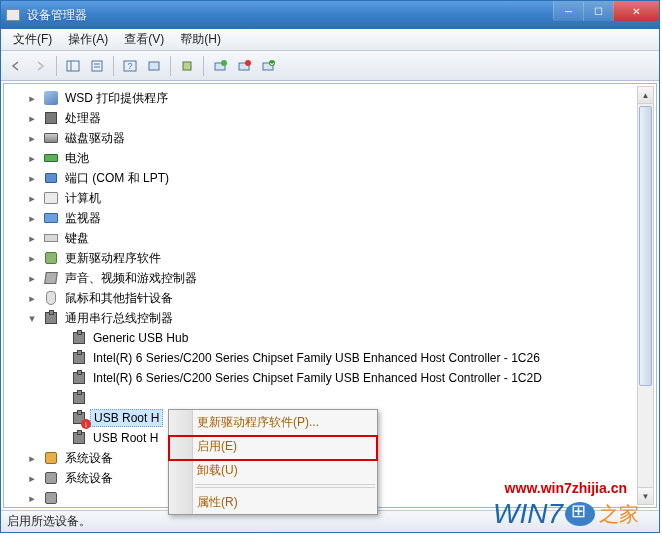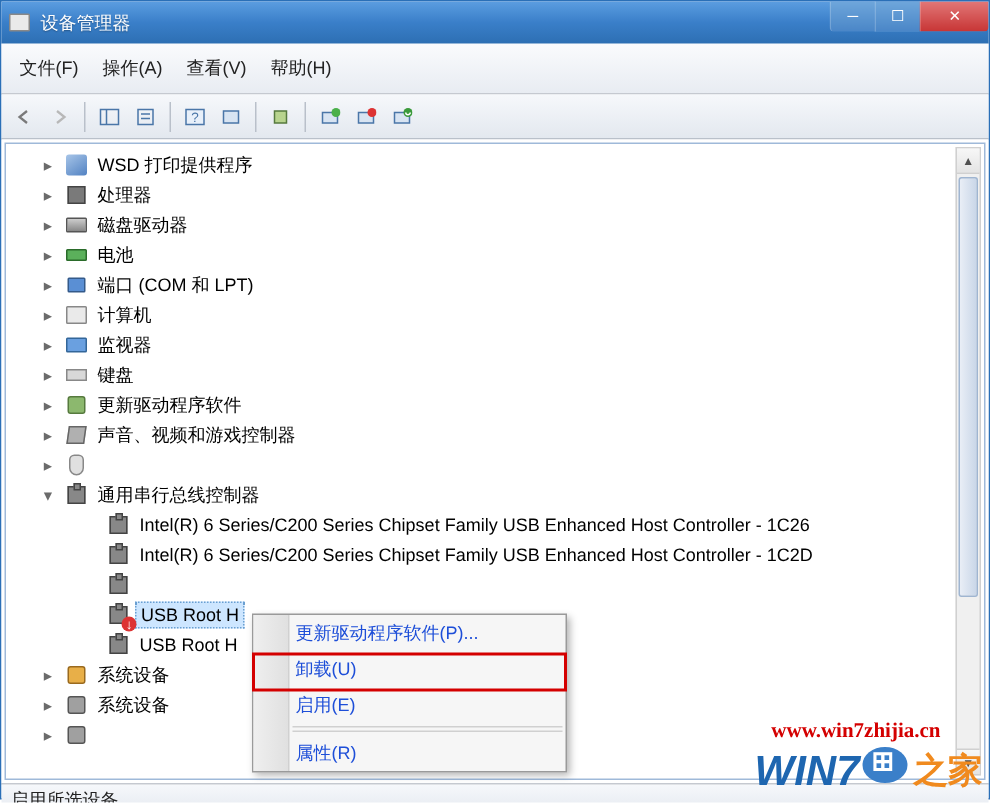--- a/index.html
+++ b/index.html
@@ -6,21 +6,21 @@
   body { font-family: "Microsoft YaHei", "Segoe UI", Tahoma, sans-serif; font-size: 12px; background: #fff; width: 662px; height: 535px; overflow: hidden; position: relative; }
   .window { border: 1px solid #2a6fb7; width: 660px; height: 533px; background: #fff; position: relative; }
   .titlebar { height: 28px; background: linear-gradient(to bottom, #5b9de0 0%, #3a7fc9 50%, #2d6fb3 100%); display: flex; align-items: center; padding: 0 4px; color: #fff; position: relative; }
   .titlebar .app-icon { width: 16px; height: 16px; margin-right: 6px; display: flex; align-items: center; justify-content: center; }
   .titlebar .title { font-size: 12px; text-shadow: 0 1px 1px rgba(0,0,0,.3); }
   .win-buttons { position: absolute; right: 0; top: 0; display: flex; height: 20px; }
   .win-btn { width: 30px; height: 20px; display: flex; align-items: center; justify-content: center; color: #fff; font-size: 10px; border-left: 1px solid rgba(255,255,255,.2); cursor: default; }
   .win-btn.min { background: linear-gradient(to bottom,#6ea6db,#4a86c7); border-radius: 0 0 0 3px; }
   .win-btn.max { background: linear-gradient(to bottom,#6ea6db,#4a86c7); }
   .win-btn.close { width: 46px; background: linear-gradient(to bottom,#e27777,#c73535); border-radius: 0 0 3px 0; }
-  .menubar { height: 34px; background: linear-gradient(to bottom,#fafbfd,#e8ecf2); border-bottom: 1px solid #c5c9d0; display: flex; align-items: center; padding: 0 4px; }
+  .menubar { height: 22px; background: linear-gradient(to bottom,#fafbfd,#e8ecf2); border-bottom: 1px solid #c5c9d0; display: flex; align-items: center; padding: 0 4px; }
   .menubar span { padding: 2px 8px; color: #222; cursor: default; }
   .toolbar { height: 30px; background: linear-gradient(to bottom,#f6f8fb,#e3e8ef); border-bottom: 1px solid #b9c0ca; display: flex; align-items: center; padding: 0 4px; gap: 2px; }
   .tool-btn { width: 22px; height: 22px; display: flex; align-items: center; justify-content: center; border: 1px solid transparent; border-radius: 3px; cursor: default; }
   .tool-sep { width: 1px; height: 20px; background: #b9c0ca; margin: 0 3px; }
   .content { position: relative; height: calc(100% - 28px - 22px - 30px - 22px); overflow: hidden; background: #fff; }
   .tree { position: absolute; left: 0; right: 0; top: 0; bottom: 0; border: 1px solid #9fb9d9; margin: 2px; background: #fff; overflow: hidden; }
   .tree-inner { padding: 4px 0; }
   .tree-row { display: flex; align-items: center; height: 20px; padding-left: 0; white-space: nowrap; }
   .tree-row .expander { width: 20px; display: flex; justify-content: center; color: #6b6b6b; font-size: 11px; cursor: default; user-select: none; }
   .tree-row .expander.blank { visibility: hidden; }
@@ -28,27 +28,27 @@
   .tree-row .label { padding: 1px 3px; }
   .tree-row.selected .label { background: #cde6ff; border: 1px dotted #6a9fd1; }
   .tree-row.lvl1 { padding-left: 18px; }
   .tree-row.lvl2 { padding-left: 46px; }
   .scrollbar { position: absolute; right: 2px; top: 2px; bottom: 2px; width: 17px; background: #f0f0f0; border: 1px solid #d0d0d0; }
   .scroll-arrow { height: 17px; background: linear-gradient(to bottom,#f7f7f7,#e4e4e4); border-bottom: 1px solid #d0d0d0; display: flex; align-items: center; justify-content: center; font-size: 8px; color: #505050; }
   .scroll-arrow.down { position: absolute; bottom: 0; left: 0; right: 0; border-top: 1px solid #d0d0d0; border-bottom: none; }
   .scroll-thumb { position: absolute; left: 1px; right: 1px; top: 19px; height: 280px; background: linear-gradient(to right,#e9eef6,#c9d6e8); border: 1px solid #9fb5d1; border-radius: 2px; }
   .statusbar { height: 22px; background: linear-gradient(to bottom,#f6f8fb,#e3e8ef); border-top: 1px solid #c5c9d0; display: flex; align-items: center; padding: 0 6px; color: #222; text-align: right; }
   .context-menu { position: absolute; left: 167px; top: 408px; width: 210px; background: #f6f6f6; border: 1px solid #9a9a9a; box-shadow: 2px 2px 5px rgba(0,0,0,.3); z-index: 20; }
-  .context-menu .cm-item { height: 24px; display: flex; align-items: center; padding-left: 28px; color: #1d4ed8; position: relative; cursor: default; }
+  .context-menu .cm-item { height: 24px; display: flex; align-items: center; padding-left: 28px; color: #a16207; position: relative; cursor: default; }
   .context-menu .cm-sep { height: 1px; background: #d0d0d0; margin: 2px 2px 2px 26px; }
   .context-menu .cm-gutter { position: absolute; left: 0; top: 0; bottom: 0; width: 24px; background: linear-gradient(to right,#efefef,#e0e0e0); border-right: 1px solid #d0d0d0; }
   .highlight-rect { position: absolute; left: 167px; top: 434px; width: 210px; height: 26px; border: 2px solid #d40000; z-index: 30; pointer-events: none; }
-  .watermark { position: absolute; right: 32px; bottom: 36px; z-index: 40; font-weight: bold; color: #d40000; font-size: 14px; font-family: Liberation Serif, serif; }
-  .win7logo { position: absolute; right: 4px; bottom: 2px; z-index: 40; font-family: "Segoe UI", Arial; font-size: 28px; font-weight: bold; font-style: italic; color: #1e66b0; display: flex; }
-  .win7logo .orange { color: #f08a1e; font-style: normal; margin-left: 4px; font-family: "Microsoft YaHei"; font-size: 23px; }
+  .watermark { position: absolute; right: 32px; bottom: 36px; z-index: 40; font-weight: bold; color: #d40000; font-size: 14px; font-family: Liberation Sans, sans-serif; }
+  .win7logo { position: absolute; right: 20px; bottom: 2px; z-index: 40; font-family: "Segoe UI", Arial; font-size: 28px; font-weight: normal; font-style: italic; color: #1e66b0; display: flex; align-items: center; }
+  .win7logo .orange { color: #f08a1e; font-style: normal; margin-left: 4px; font-family: "Microsoft YaHei"; font-size: 20px; }
   .win7logo .flag { width: 30px; height: 24px; margin-left: 2px; border-radius: 50%; background: #3a7fc9; position: relative; overflow: hidden; }
   .win7logo .flag::before { content: "⊞"; color: #fff; font-size: 18px; position: absolute; left: 6px; top: -2px; font-style: normal; }
   
   .ic { display:inline-block; width:14px; height:14px; }
   .ic-device { background: linear-gradient(145deg,#a7c5e8,#5282c2); border-radius:2px; }
   .ic-cpu { width:12px;height:12px;background:#7a7a7a;border:1px solid #444;position:relative; }
   .ic-disk { width:14px;height:10px;background:linear-gradient(#ccc,#888);border-radius:1px;border:1px solid #555; }
   .ic-battery { width:14px;height:8px;background:#5bb05b;border:1px solid #2a6b2a;border-radius:1px; }
   .ic-port { width:12px;height:10px;background:#5a8fd4;border:1px solid #345a8a;border-radius:1px; }
   .ic-computer { width:14px;height:12px;background:#eaeaea;border:1px solid #888;border-radius:1px; }
@@ -224,27 +224,35 @@
             <span class="node-icon">
               <span class="ic ic-sound"></span>
             </span>
             <span class="label">声音、视频和游戏控制器</span>
           </div>
           <div class="tree-row lvl1">
             <span class="expander">▸</span>
             <span class="node-icon">
               <span class="ic ic-mouse"></span>
             </span>
+            <span class="label">鼠标和其他指针设备</span>
           </div>
           <div class="tree-row lvl1">
             <span class="expander">▾</span>
             <span class="node-icon">
               <span class="ic ic-usb"></span>
             </span>
             <span class="label">通用串行总线控制器</span>
+          </div>
+          <div class="tree-row lvl2">
+            <span class="expander blank">▸</span>
+            <span class="node-icon">
+              <span class="ic ic-usb"></span>
+            </span>
+            <span class="label">Generic USB Hub</span>
           </div>
           <div class="tree-row lvl2">
             <span class="expander blank">▸</span>
             <span class="node-icon">
               <span class="ic ic-usb"></span>
             </span>
             <span class="label">Intel(R) 6 Series/C200 Series Chipset Family USB Enhanced Host Controller - 1C26</span>
           </div>
           <div class="tree-row lvl2">
             <span class="expander blank">▸</span>
@@ -303,22 +311,22 @@
     </div>
   </div>
 
   <div class="statusbar">
     <span>启用所选设备。</span>
   </div>
 
   <div class="context-menu">
     <div class="cm-gutter"></div>
     <div class="cm-item">更新驱动程序软件(P)...</div>
+    <div class="cm-item">启用(E)</div>
     <div class="cm-item">卸载(U)</div>
-    <div class="cm-item">启用(E)</div>
     <div class="cm-sep"></div>
     <div class="cm-sep"></div>
     <div class="cm-item">属性(R)</div>
   </div>
 
   <div class="highlight-rect"></div>
 
   <div class="watermark">www.win7zhijia.cn</div>
   <div class="win7logo">
     <span>WIN7</span>

